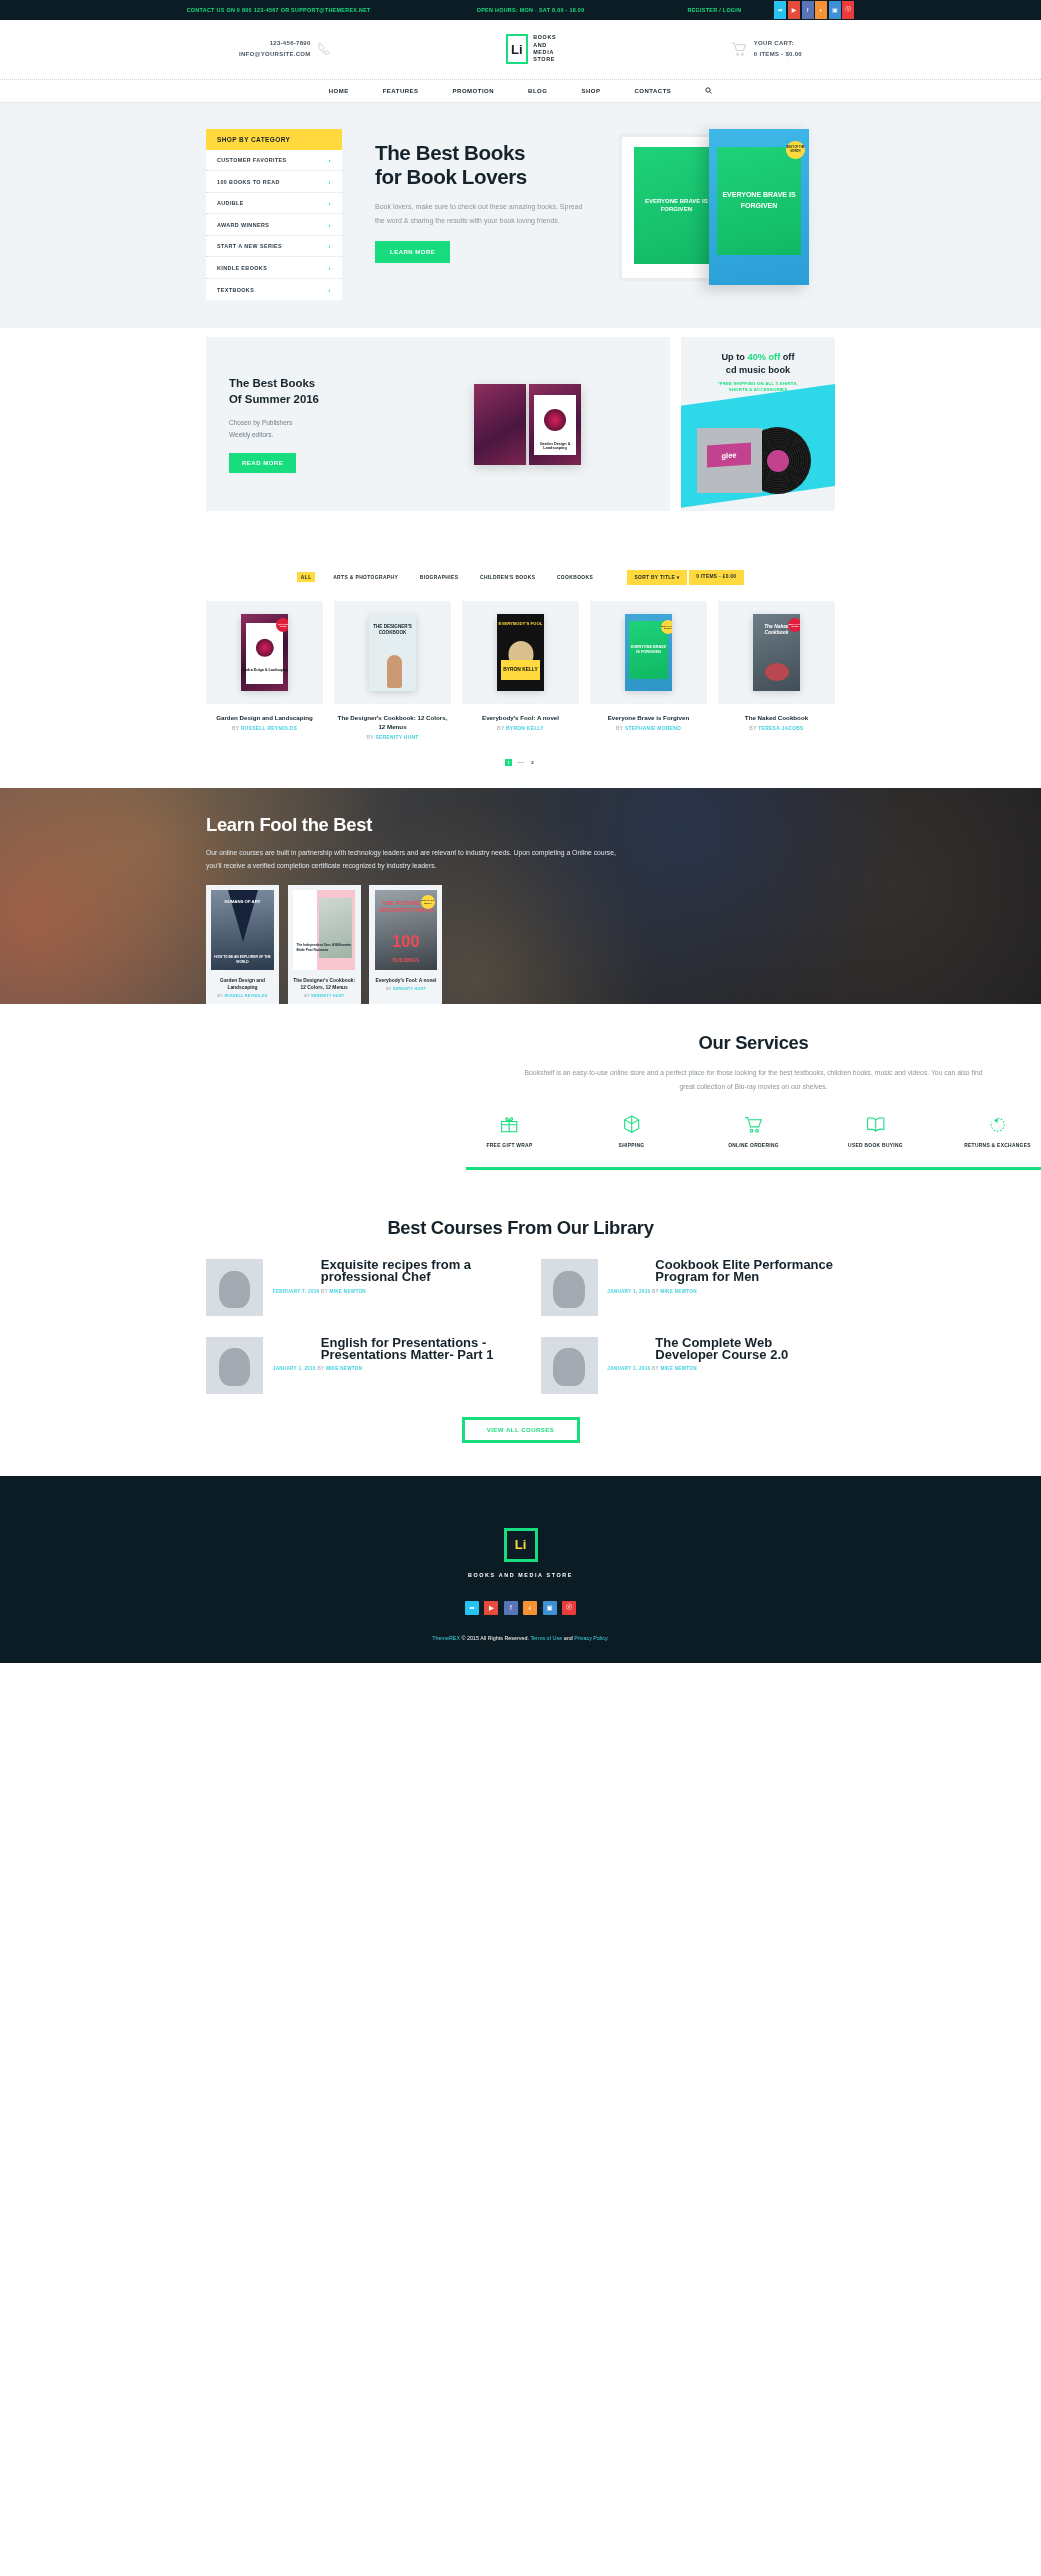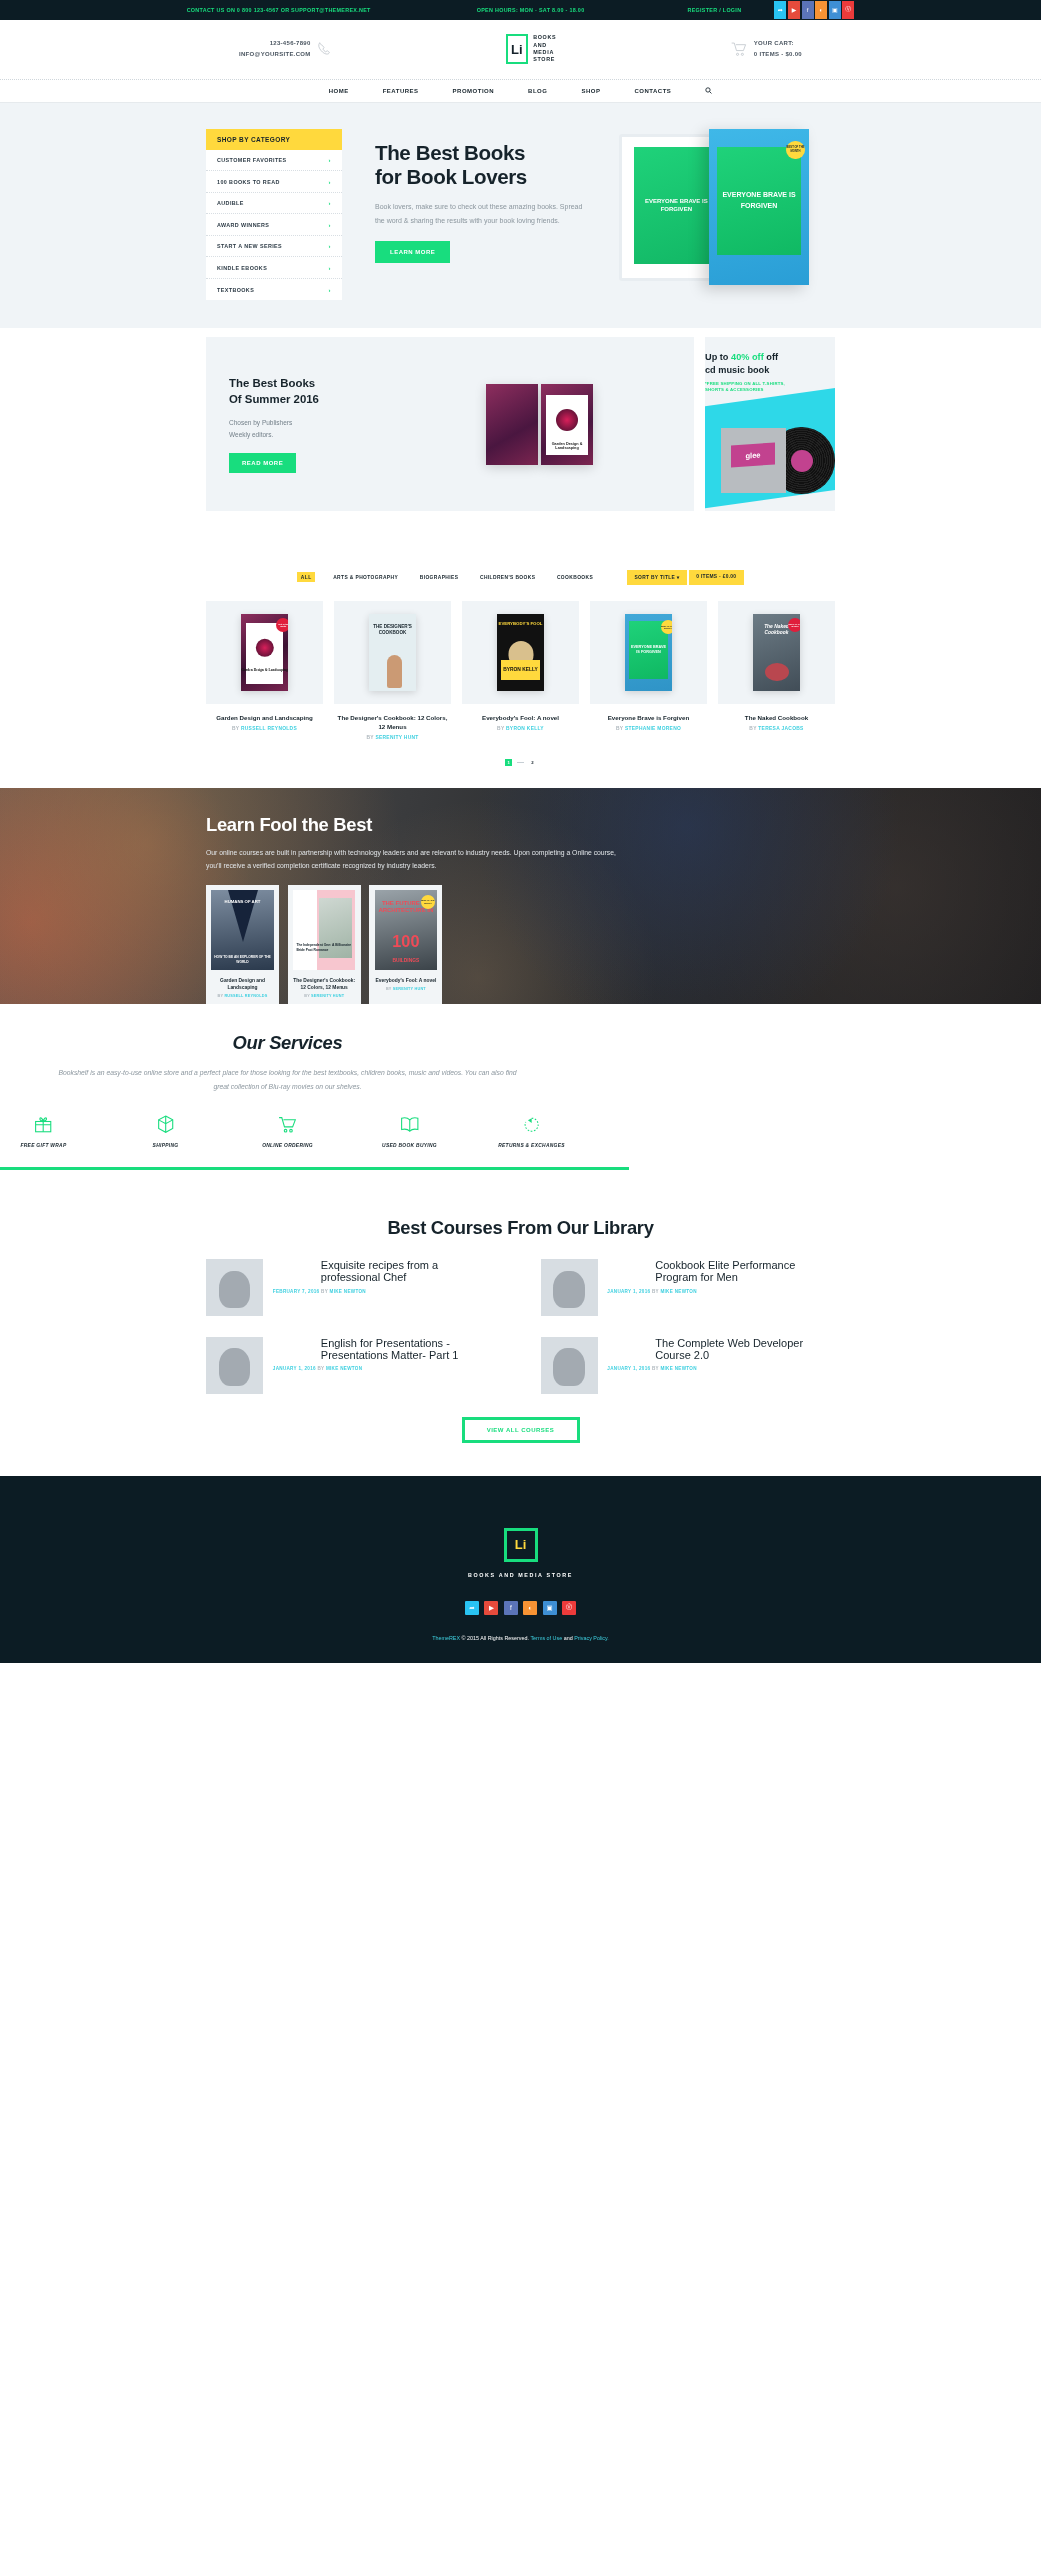--- a/index.html
+++ b/index.html
@@ -221,22 +221,22 @@
     position:absolute; left:5.4px; right:5.4px; top:11px; bottom:9.8px;
     background:#fff; display:flex;align-items:flex-end;justify-content:center;
     padding-bottom:5.4px; font-size:3.8px; font-weight:700; color:#222; text-align:center;
   }
   .bk .dot{
     position:absolute; left:50%; top:44%; transform:translate(-50%,-50%);
     width:22px;height:22px;border-radius:50%;
     background:radial-gradient(circle,#d81f5a,#3b0e2c);
   }
   .promo-c {
-    width: 130px; height: 174px; background:#f0f4f7;
-    position:relative; overflow:hidden; text-align:left;
+    width: 154px; height: 174px; background:#f0f4f7;
+    position:relative; overflow:hidden; text-align:center;
   }
   .promo-c .cyan {
     position:absolute; left:-20%; bottom:0; width:140%; height:58%;
     background:#2ed8e8; transform:rotate(-8deg); transform-origin: left bottom;
   }
   .promo-c h3 { position:relative; z-index:3; padding-top:14px; font-size:9.2px; font-weight:800; line-height:12.5px; color:#16232b;}
   .promo-c h3 .g { color:#18dd7e; }
   .promo-c .sub { position:relative; z-index:3; margin-top:4.3px; font-size:4.3px; font-weight:800; color:#18dd7e; letter-spacing:0.2px; line-height:6.5px;}
   .promo-c .disc {
     position:absolute; z-index:4; left:16.3px; bottom:18.4px;
@@ -364,38 +364,38 @@
   .cov-bride{background:#fff;}
   .cov-bride .pink{position:absolute;right:0;top:0;bottom:0;width:62%;background:#f7c6cf;}
   .cov-bride .ph{position:absolute;right:6%;top:10%;width:52%;height:74%;background:linear-gradient(160deg,#cfd8d2,#9fb3a5);}
   .cov-bride .t{position:absolute;left:3.3px;bottom:18.4px;font-size:3.3px;font-weight:800;color:#16232b;line-height:4.3px;}
   .cov-future{background:linear-gradient(170deg,#9aa3a9,#3b4349);}
   .cov-future .t{position:absolute;left:0;right:0;top:9.8px;text-align:center;font-size:6px;font-weight:800;color:#ef4b57;line-height:7px;}
   .cov-future .n{position:absolute;left:0;right:0;top:52%;text-align:center;font-size:16.3px;font-weight:800;color:#ef4b57;}
   .cov-future .b{position:absolute;left:0;right:0;bottom:7.6px;text-align:center;font-size:4.9px;font-weight:800;color:#ef4b57;}
 
   
-  .services{ padding: 28px 0 24px; display:flex; justify-content:flex-start;font-style:italic; }
+  .services{ padding: 28px 0 24px; display:flex; justify-content:flex-end; }
   .sv-inner{ width:575px; text-align:center; }
   .services p.lede{
     margin: 12px auto 0; width:466px; font-size:6.8px; line-height:13.6px; color:#8b969e;
   }
   .sv-items{ margin-top: 19.5px; display:flex; justify-content:center; gap: 46px;}
   .sv { width: 76px; }
   .sv .ic { height:23px; display:flex;align-items:center;justify-content:center;color:#18dd7e;}
   .sv .lb { margin-top:7.6px; font-size:4.9px; font-weight:700; letter-spacing:0.3px; color:#16232b;}
   .green-rule{ margin: 18.4px auto 0; width: 629px; height: 2.7px; background:#18dd7e;}
 
   
   .courses{ padding: 23px 0 33px; display:flex; justify-content:center;}
   .co-inner{ width: 629px;}
   .co-grid{ margin-top: 20.6px; display:grid; grid-template-columns:1fr 1fr; column-gap:40px; row-gap: 20.6px;}
   .co { display:flex; gap: 9.8px; }
   .co .thumb{ width:57px; height:57px; flex:0 0 57px; position:relative; overflow:hidden; background:#d7dde2;}
-  .co .ttl{ font-size:11px; font-weight:400; line-height:12px; color:#16232b;padding-left:48px;}
+  .co .ttl{ font-size:13px; font-weight:700; line-height:12px; color:#16232b;padding-left:48px;}
   .co .meta{ margin-top:5.4px; font-size:4.6px; font-weight:700; letter-spacing:0.3px;}
   .co .meta .date{ color:#3fd0e0; }
   .co .meta .by{ color:#aeb7bd; }
   .co .meta .auth{ color:#3fd0e0; }
   .th1{background:linear-gradient(150deg,#e8e9ea,#b9bfc3);}
   .th2{background:linear-gradient(150deg,#e9edef,#9aa4ab);}
   .th3{background:linear-gradient(150deg,#dfe3e6,#7d868d);}
   .th4{background:linear-gradient(150deg,#cfd6da,#707c85);}
   .th5{background:linear-gradient(150deg,#e5e9eb,#8d979e);}
   .th6{background:linear-gradient(150deg,#cfd7dc,#6e787f);}

